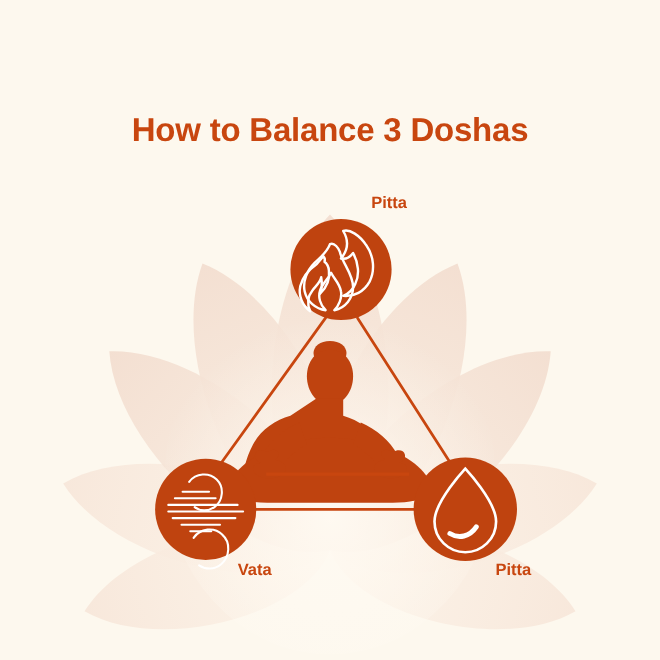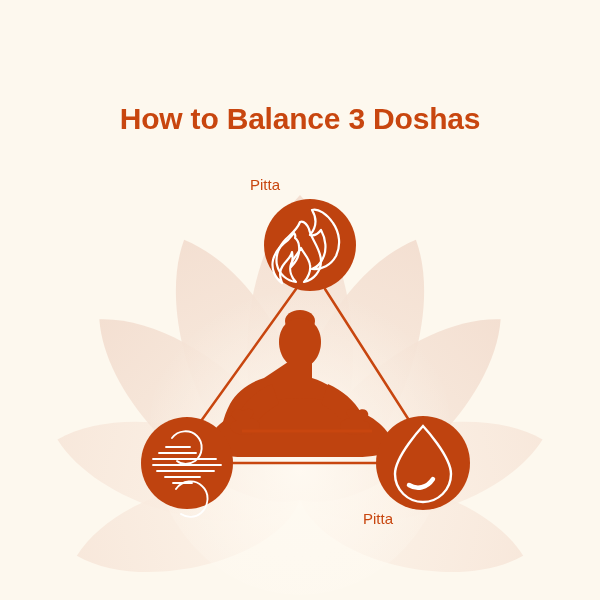--- a/index.html
+++ b/index.html
@@ -36,23 +36,23 @@
     text-align: center;
     font-size: 30px;
     font-weight: bold;
     letter-spacing: -0.2px;
     color: #c8460f;
     font-family: "Liberation Sans", sans-serif;
   }
   .node-label {
     position: absolute;
     font-size: 15px;
-    font-weight: normal;
+    font-weight: bold;
     color: #c8460f;
-    text-align: left;
+    text-align: right;
     width: 120px;
     font-family: "Liberation Sans", sans-serif;
   }
   #label-pitta { left: 250px; top: 176px; }
   #label-vata  { left: 127px; top: 510px; }
   #label-kapha { left: 363px; top: 510px; }
 </style>
 </head>
 <body>
 
@@ -191,15 +191,16 @@
                  c 15 0 28 -12 28 -28
                  c 0 -18 -28 -48 -28 -48 Z" stroke-width="2.4"></path>
         <path d="M409 485 c 8 5 18 3 24 -6" stroke-width="4.5"></path>
       </g>
     </g>
   </svg>
 
   <div class="title">How to Balance 3 Doshas</div>
 
   <div class="node-label" id="label-pitta">Pitta</div>
+  <div class="node-label" id="label-vata">Vata</div>
   <div class="node-label" id="label-kapha">Pitta</div>
 
 </div>
 
 </body></html>

